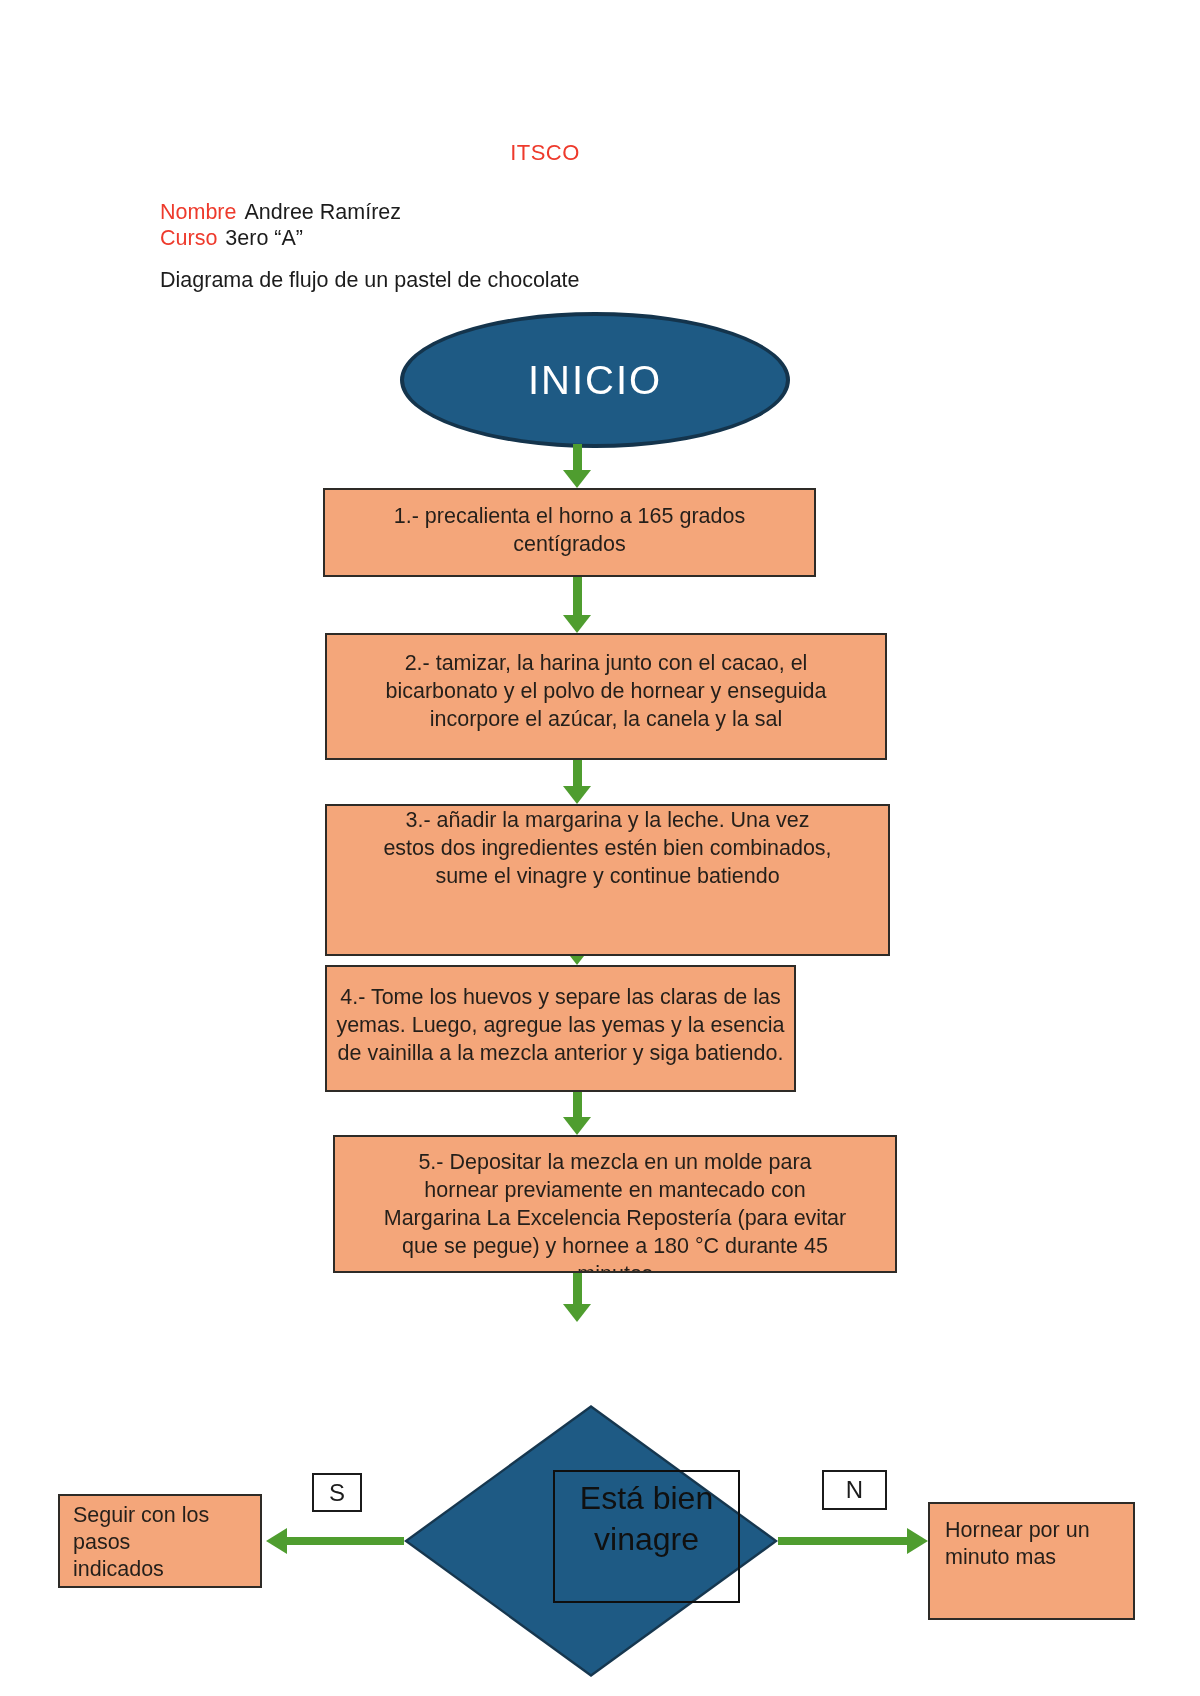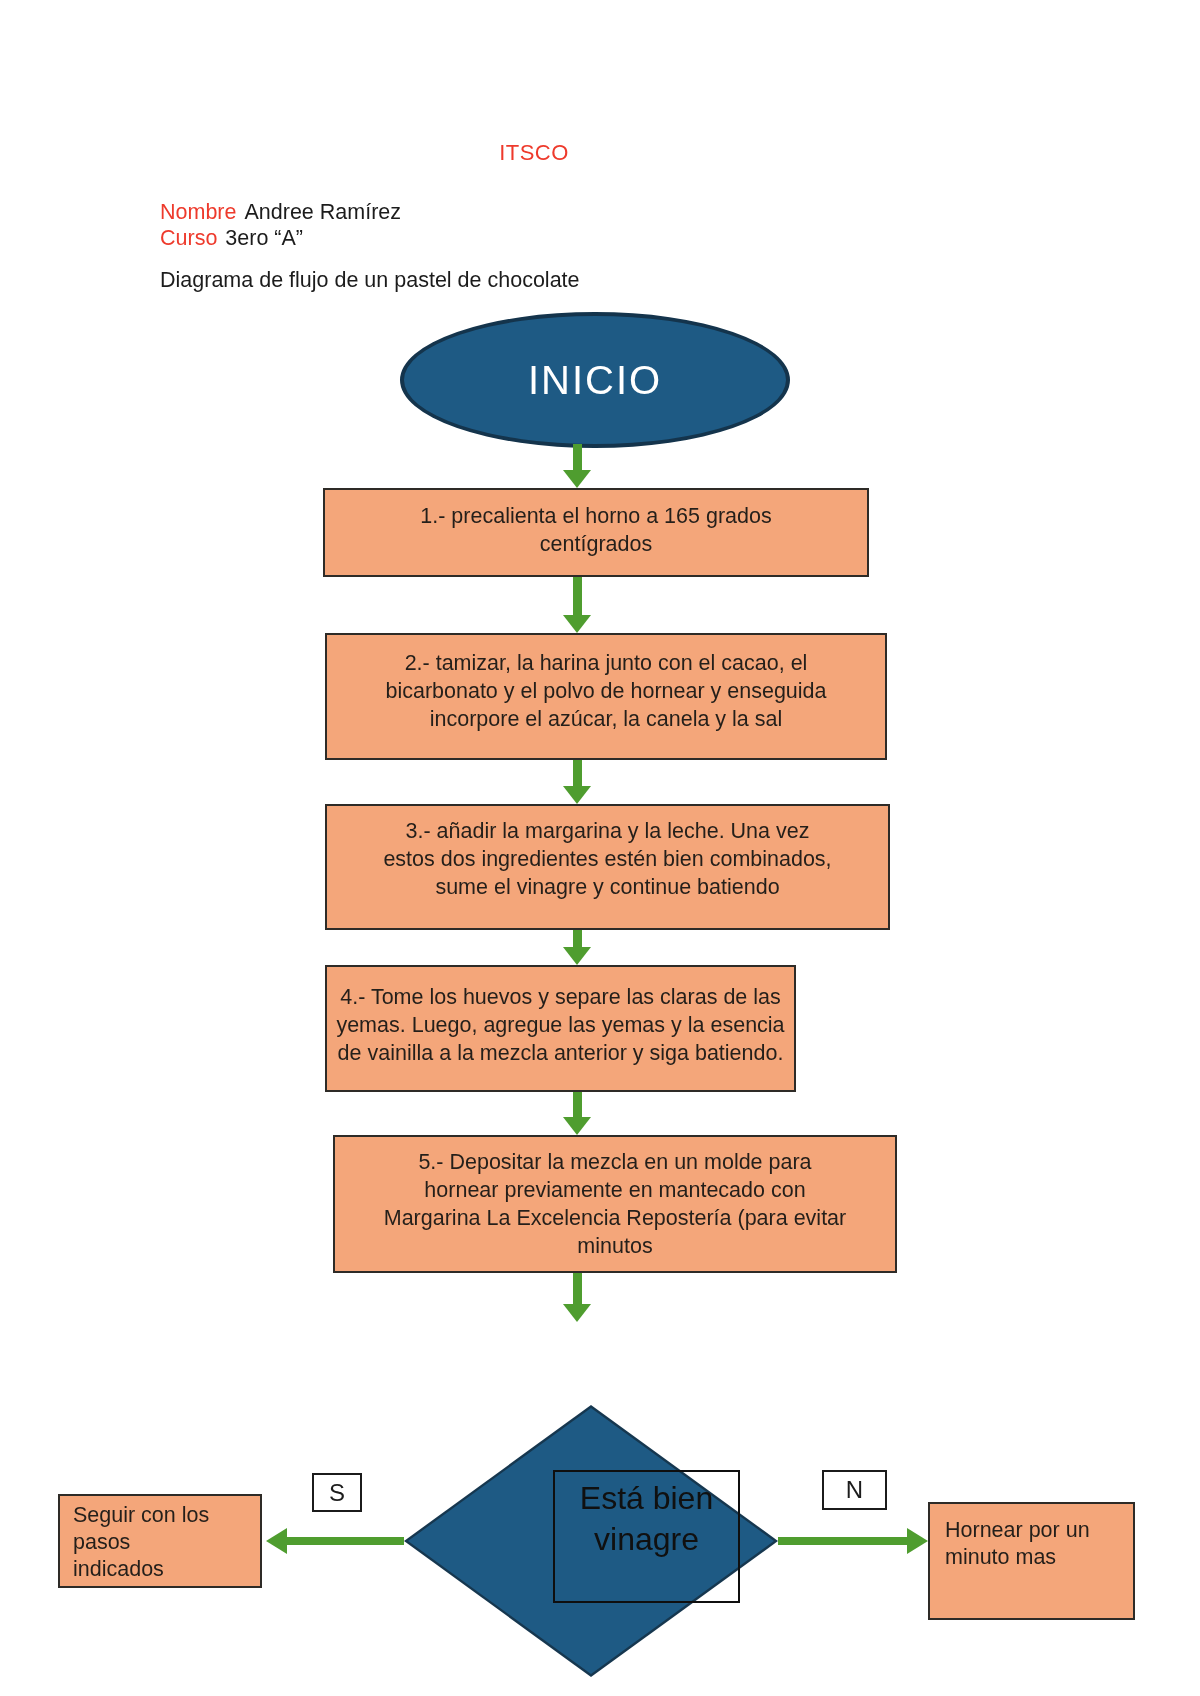--- a/index.html
+++ b/index.html
@@ -1,18 +1,18 @@
 <!DOCTYPE html>
 <html><head>
 <meta charset="utf-8">
 <style>
   html,body{margin:0;padding:0;background:#ffffff;}
   .page{position:relative;width:1200px;height:1696px;background:#ffffff;overflow:hidden;
         font-family:"Liberation Sans", sans-serif;color:#1c1c1c;}
-  .doc-title{position:absolute;left:0;top:140px;width:1068px;text-align:center;
+  .doc-title{position:absolute;left:11px;top:140px;width:1068px;text-align:center;
              color:#ee3a2c;font-size:22px;letter-spacing:.5px;}
   .meta-line{position:absolute;left:160px;font-size:21.5px;white-space:nowrap;}
   .meta-label{color:#ee3a2c;margin-right:8px;}
   .meta-value{color:#1c1c1c;}
 
   
   .ellipse{position:absolute;left:400px;top:312px;width:390px;height:136px;
            background:#1e5a84;border:4px solid #14344c;border-radius:50%;
            display:flex;align-items:center;justify-content:center;box-sizing:border-box;}
   .ellipse .start-text{color:#ffffff;font-size:40px;letter-spacing:2px;text-align:right;}
@@ -84,47 +84,48 @@
   </div>
   <div class="varrow" style="left:563px;top:1092px;height:43px;">
     <div class="shaft" style="height:27px;"></div>
     <div class="head"></div>
   </div>
   <div class="varrow" style="left:563px;top:1273px;height:49px;">
     <div class="shaft" style="height:33px;"></div>
     <div class="head"></div>
   </div>
 
-  <div class="pbox" style="left:323px;top:488px;width:546px;height:89px;padding-top:12px;">
+  <div class="pbox" style="left:323px;top:488px;width:493px;height:89px;padding-top:12px;">
       <div>1.- precalienta el horno a 165 grados</div>
       <div>centígrados</div>
     </div>
 
   <div class="pbox" style="left:325px;top:633px;width:562px;height:127px;padding-top:14px;">
       <div>2.- tamizar, la harina junto con el cacao, el</div>
       <div>bicarbonato y el polvo de hornear y enseguida</div>
       <div>incorpore el azúcar, la canela y la sal</div>
     </div>
 
-  <div class="pbox" style="left:325px;top:804px;width:565px;height:126px;padding-top:11px;">
+  <div class="pbox" style="left:325px;top:804px;width:565px;height:152px;">
       <div>3.- añadir la margarina y la leche. Una vez</div>
       <div>estos dos ingredientes estén bien combinados,</div>
       <div>sume el vinagre y continue batiendo</div>
     </div>
 
   <div class="pbox" style="left:325px;top:965px;width:471px;height:127px;padding-top:16px;">
       <div>4.- Tome los huevos y separe las claras de las</div>
       <div>yemas. Luego, agregue las yemas y la esencia</div>
       <div>de vainilla a la mezcla anterior y siga batiendo.</div>
     </div>
 
   <div class="pbox" style="left:333px;top:1135px;width:564px;height:138px;padding-top:11px;">
       <div>5.- Depositar la mezcla en un molde para</div>
       <div>hornear previamente en mantecado con</div>
       <div>Margarina La Excelencia Repostería (para evitar</div>
+      <div>que se pegue) y hornee a 180 °C durante 45</div>
       <div>minutos</div>
     </div>
 
 
   <div class="diamond">
     <div class="diamond-fill"></div>
   </div>
   <div class="decision-rect">
       <div>Está bien</div>
       <div>vinagre</div>

